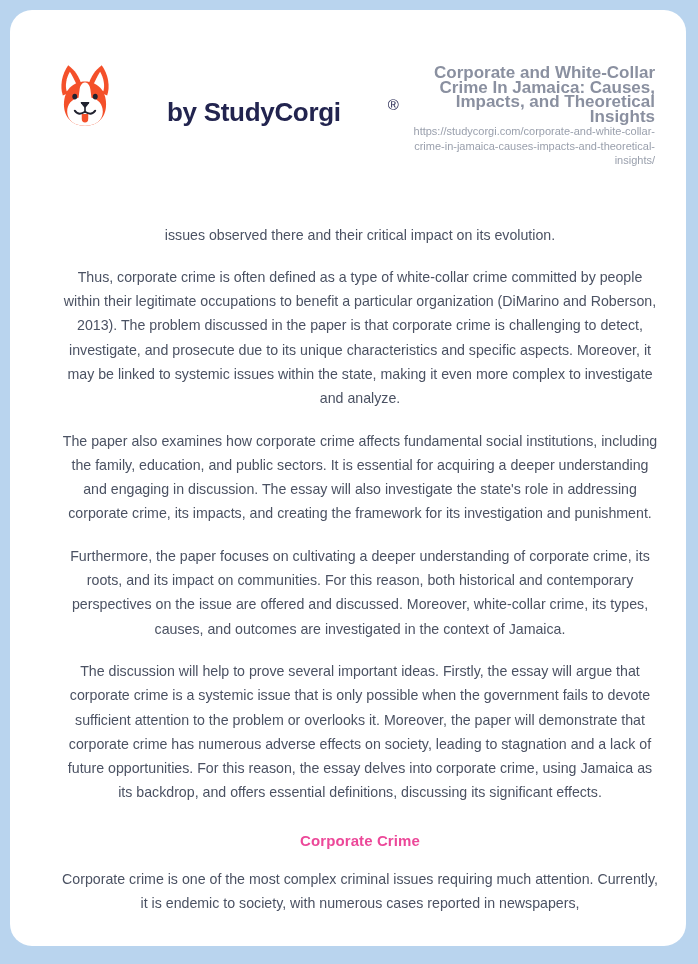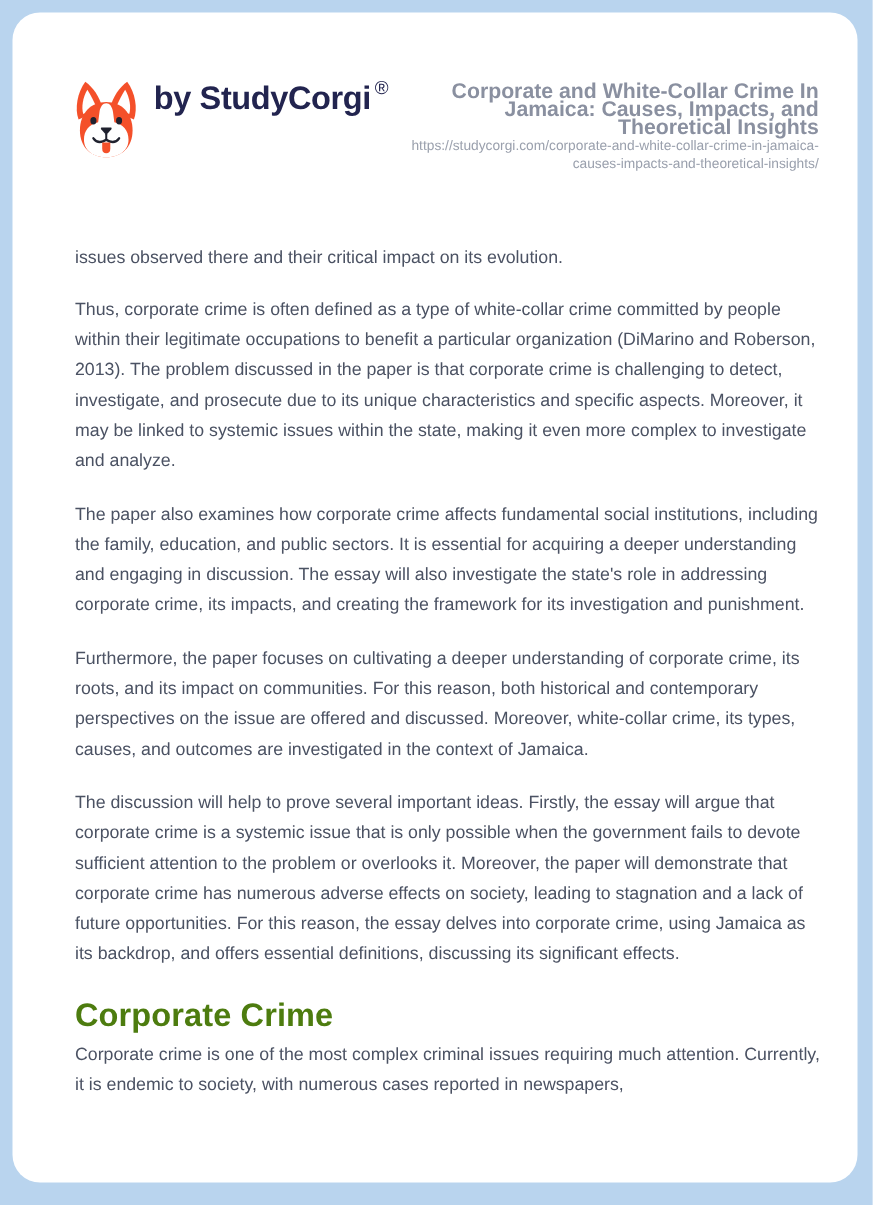--- a/index.html
+++ b/index.html
@@ -23,20 +23,22 @@
     overflow: hidden;
   }
   .header {
     display: flex;
     justify-content: space-between;
     align-items: flex-start;
     padding: 53px 31px 0 48px;
   }
   .brand-row {
     display: flex;
+    align-items: flex-end;
+    gap: 44px;
   }
   .logo { display: block; width: 54px; height: 64px; }
   .brand-name {
     font-weight: 700;
     font-size: 26px;
     line-height: 30px;
     letter-spacing: -0.3px;
     color: #22244f;
     margin-left: 11px;
     white-space: nowrap;
@@ -60,32 +62,33 @@
     color: #8a90a0;
   }
   .doc-url {
     font-size: 11px;
     line-height: 14.5px;
     color: #9aa0ad;
     overflow-wrap: break-word;
   }
   .content {
     padding: 55px 26px 0 50px;
+    text-align: center;
   }
   .content p {
     margin: 0 0 18px 0;
     font-size: 14.2px;
     line-height: 24.3px;
     color: #4b5263;
   }
   .content h2 {
-    margin: 24px 0 8px 0;
-    font-size: 26px;
+    margin: 24px 0 14px 0;
+    font-size: 15px;
     line-height: 24px;
-    color: #4d7c0f;
+    color: #ec4899;
     letter-spacing: 0.1px;
   }
 </style>
 </head>
 <body>
 
 <div class="page">
   <div class="card">
 
     <div class="header">

